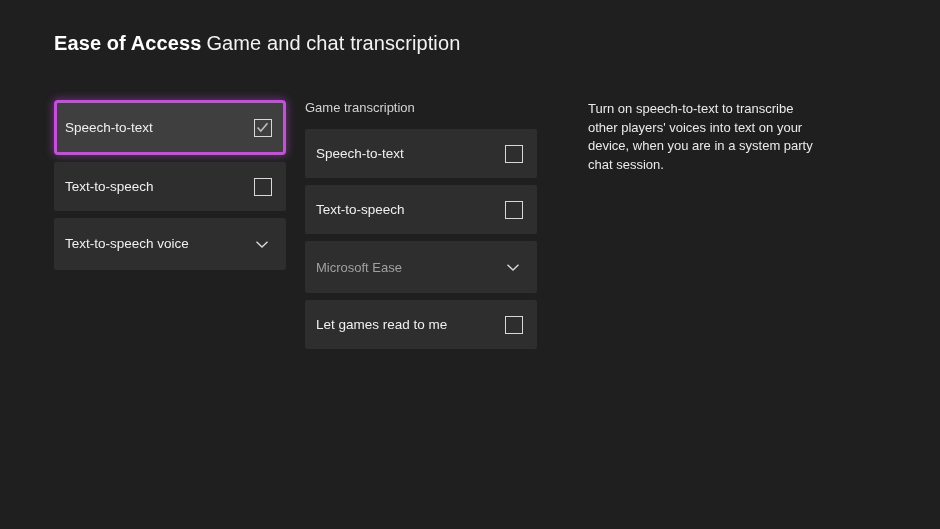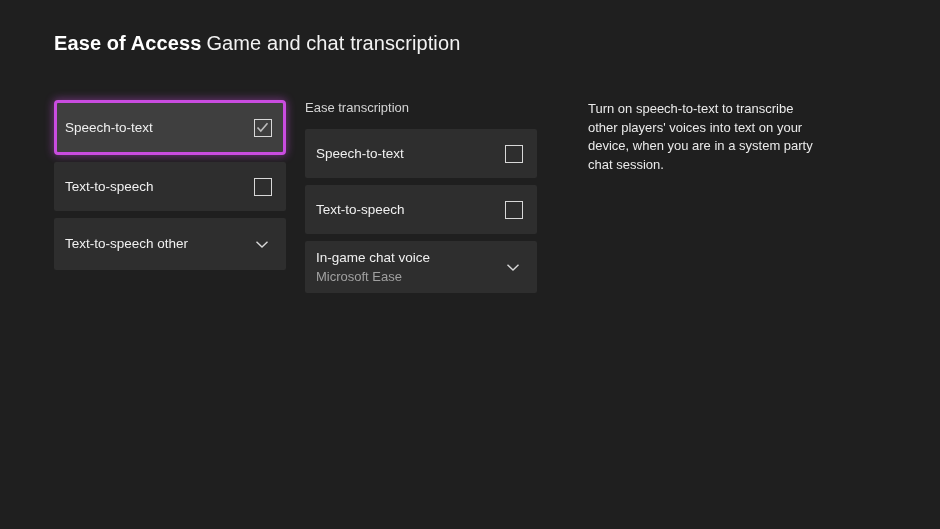--- a/index.html
+++ b/index.html
@@ -179,32 +179,32 @@
         <div class="card-label-wrap">
           <div class="card-label">Text-to-speech</div>
         </div>
         <span class="checkbox is-unchecked">
           
         </span>
       </div>
 
       <div class="card card-dropdown">
         <div class="card-label-wrap">
-          <div class="card-label">Text-to-speech other</div>
+          <div class="card-label">Text-to-speech voice</div>
         </div>
         <svg class="chevron" viewBox="0 0 20 20" xmlns="http://www.w3.org/2000/svg">
           <polyline points="4.5,7.8 10,13 15.5,7.8" fill="none" stroke="#d8d8d8" stroke-width="1.4"></polyline>
         </svg>
       </div>
 
     </div>
   </div>
 
   <div class="column column-game">
-    <div class="section-label">Ease transcription</div>
+    <div class="section-label">Game transcription</div>
     <div class="card-list">
 
       <div class="card">
         <div class="card-label-wrap">
           <div class="card-label">Speech-to-text</div>
         </div>
         <span class="checkbox is-unchecked">
           
         </span>
       </div>
@@ -213,28 +213,35 @@
         <div class="card-label-wrap">
           <div class="card-label">Text-to-speech</div>
         </div>
         <span class="checkbox is-unchecked">
           
         </span>
       </div>
 
       <div class="card card-dropdown">
         <div class="card-label-wrap">
-          <div class="card-label">In-game chat voice</div>
           <div class="card-value">Microsoft Ease</div>
         </div>
         <svg class="chevron" viewBox="0 0 20 20" xmlns="http://www.w3.org/2000/svg">
           <polyline points="4.5,7.8 10,13 15.5,7.8" fill="none" stroke="#d8d8d8" stroke-width="1.4"></polyline>
         </svg>
       </div>
 
+      <div class="card">
+        <div class="card-label-wrap">
+          <div class="card-label">Let games read to me</div>
+        </div>
+        <span class="checkbox is-unchecked">
+          
+        </span>
+      </div>
 
     </div>
   </div>
 
   <div class="column column-desc">
     <div class="desc-text">Turn on speech-to-text to transcribe other players' voices into text on your device, when you are in a system party chat session.</div>
   </div>
 
 </div>
 

